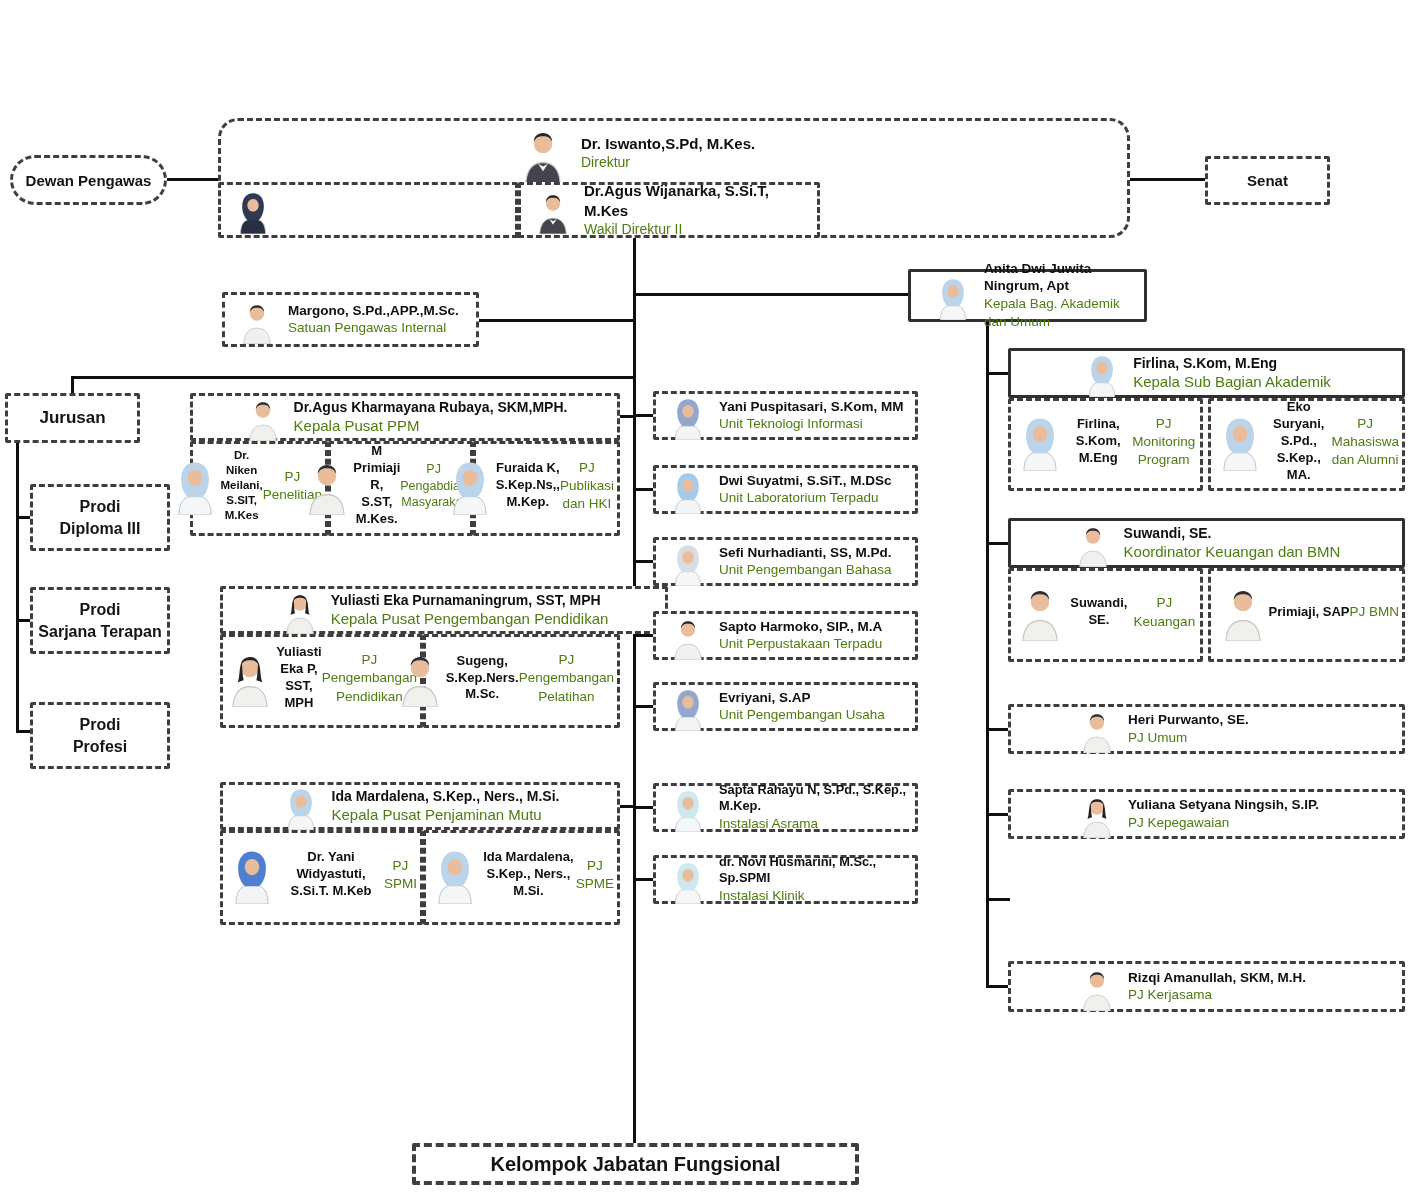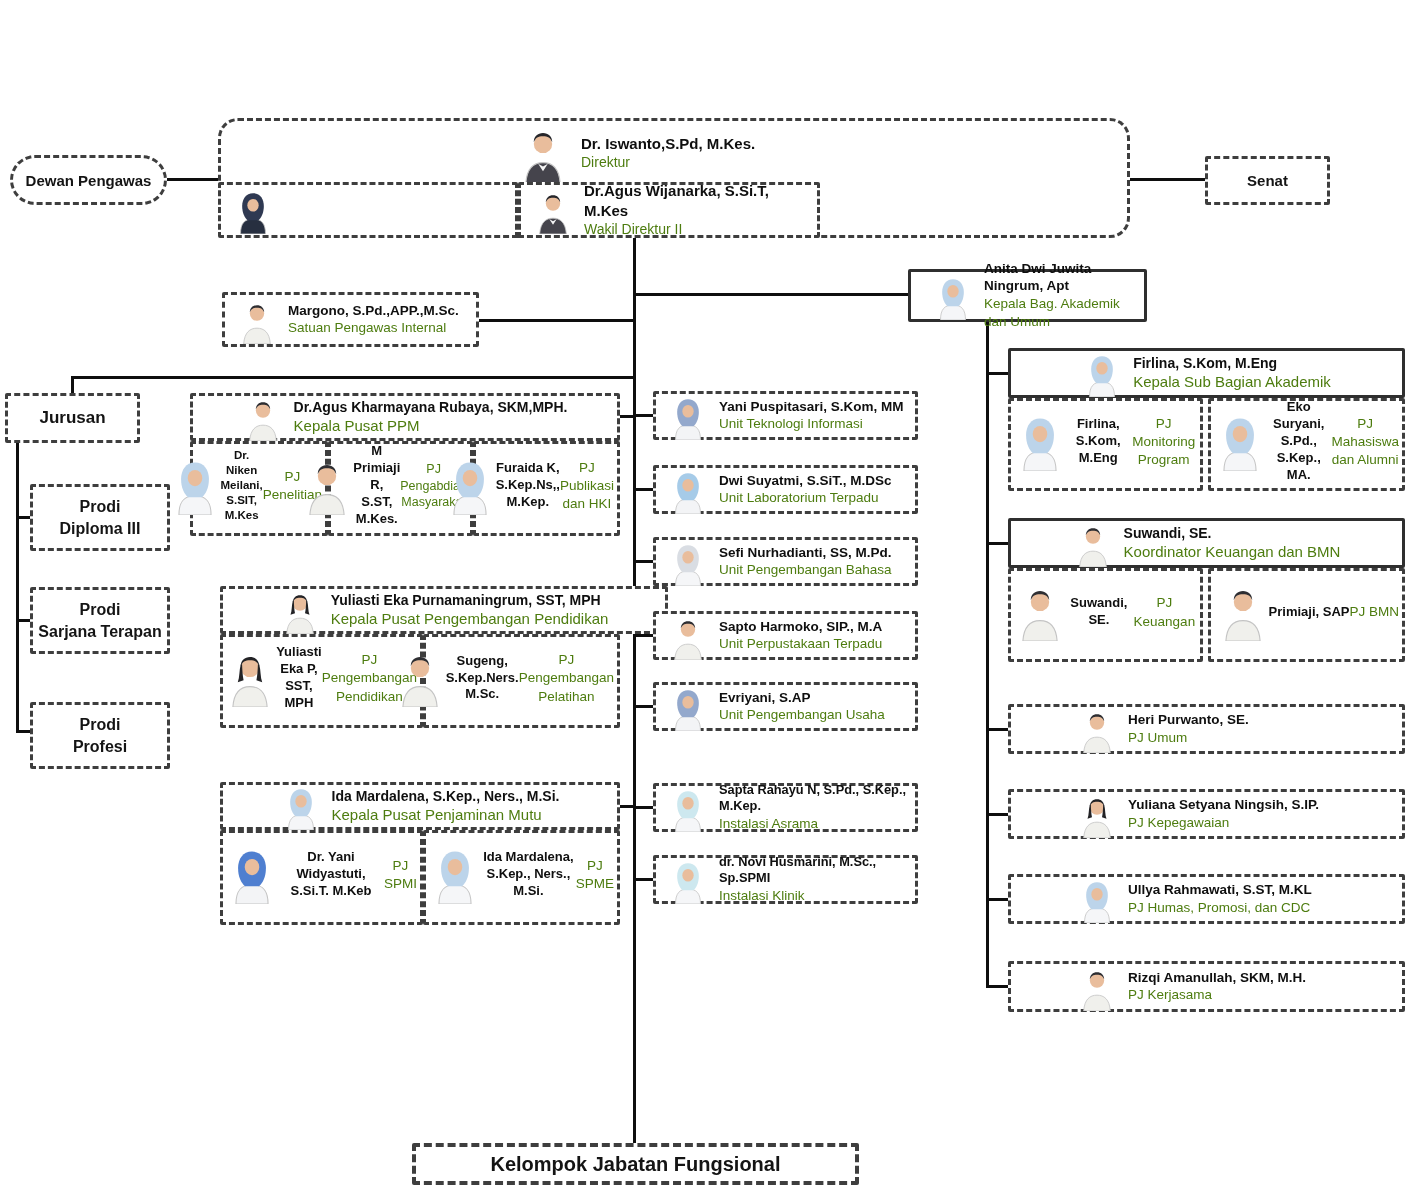--- a/index.html
+++ b/index.html
@@ -483,33 +483,20 @@
           <path d="M15.4 18 C15.4 12.6 19 9.4 24 9.4 C29 9.4 32.6 12.6 32.6 18 C31 13.8 28.5 12.4 24 12.4 C19.5 12.4 17 13.8 15.4 18 Z" fill="#232326"></path>
           <path d="M15.4 16 C13.8 22 14.4 28 12.6 33 L18 31 C17 26 16.8 21 16.6 16 Z" fill="#232326"></path>
           <path d="M32.6 16 C34.2 22 33.6 28 35.4 33 L30 31 C31 26 31.2 21 31.4 16 Z" fill="#232326"></path>
         </svg>
       </span>
     <span class="ptext" style="min-width:208px">
       <span class="pname">Yuliana Setyana Ningsih, S.IP.</span>
       <span class="prole">PJ Kepegawaian</span>
     </span>
   </div>
-  <div class="obox pbox h center" style="left:1008px;top:874px;width:397px;height:50px">
-    <span class="avatar">
-        <svg viewBox="0 0 48 56" xmlns="http://www.w3.org/2000/svg" preserveAspectRatio="xMidYMax meet">
-          <path d="M9 56 C9 43 14 38 24 38 C34 38 39 43 39 56 Z" fill="#f5f6f8" stroke="#c4c4c4" stroke-width="1"></path>
-          <path d="M24 7 C15.5 7 11 14 11 22.5 C11 31 14 36.5 17.5 39.5 L30.5 39.5 C34 36.5 37 31 37 22.5 C37 14 32.5 7 24 7 Z" fill="#bcd4ea"></path>
-          <ellipse cx="24" cy="21.5" rx="6.8" ry="7.6" fill="#e9bd9c"></ellipse>
-        </svg>
-      </span>
-    <span class="ptext" style="min-width:208px">
-      <span class="pname">Ullya Rahmawati, S.ST, M.KL</span>
-      <span class="prole">PJ Humas, Promosi, dan CDC</span>
-    </span>
-  </div>
   <div class="obox pbox h center" style="left:1008px;top:961px;width:397px;height:51px">
     <span class="avatar">
         <svg viewBox="0 0 48 56" xmlns="http://www.w3.org/2000/svg" preserveAspectRatio="xMidYMax meet">
           <path d="M8 56 C9 42 15.5 37 24 37 C32.5 37 39 42 40 56 Z" fill="#f0f0ec" stroke="#c4c4c4" stroke-width="1"></path>
           <circle cx="24" cy="19.5" r="8.6" fill="#e9bd9c"></circle>
           <path d="M15.4 18 C15.4 12.6 19 9.4 24 9.4 C29 9.4 32.6 12.6 32.6 18 C31 13.8 28.5 12.4 24 12.4 C19.5 12.4 17 13.8 15.4 18 Z" fill="#2e2e32"></path>
         </svg>
       </span>
     <span class="ptext" style="min-width:208px">
       <span class="pname">Rizqi Amanullah, SKM, M.H.</span>

